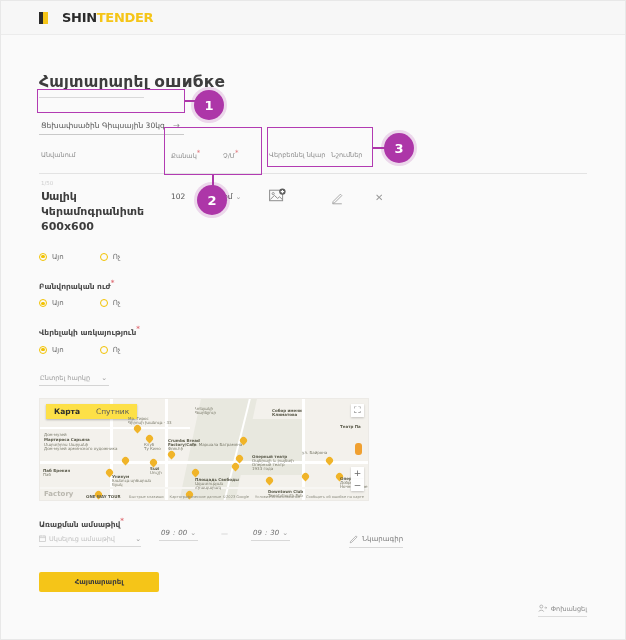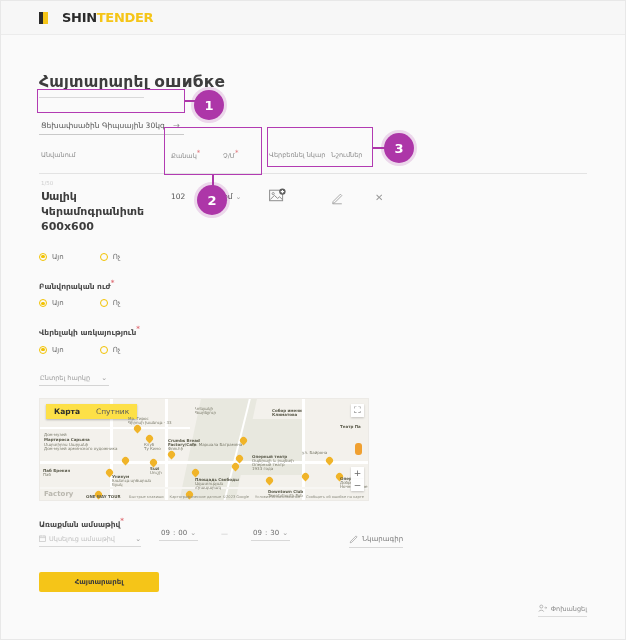--- a/index.html
+++ b/index.html
@@ -159,21 +159,21 @@
 
   
   .bottom-row { display:flex; margin-top:16px; align-items:center; }
   .date-col { width:120px; }
   .time-col { width:190px; }
   .date-line {
     width:102px; border-bottom:1px solid #d8d8d8;
     display:flex; align-items:center; gap:3px;
     font-size:6.5px; color:#c0c0c0; padding:2px 0 3px 0; margin-top:4px;
   }
-  .time-group { display:flex; align-items:center; gap:23px; margin-top:4px; font-size:7px; color:#6d6d6d; }
+  .time-group { display:flex; align-items:center; gap:23px; margin-top:4px; font-size:7px; color:#6d6d6d;font-style:italic; }
   .time-box { border-bottom:1px solid #d8d8d8; padding:2px 2px 3px 2px; display:flex; gap:3px; align-items:center; }
   .dash { color:#bdbdbd; }
   .desc-link {
     display:flex; align-items:center; gap:4px;
     font-size:7px; color:#7b7b7b;
     border-bottom:1px solid #d8d8d8;
     padding-bottom:3px; margin-top:18px;
   }
 
   .submit {

